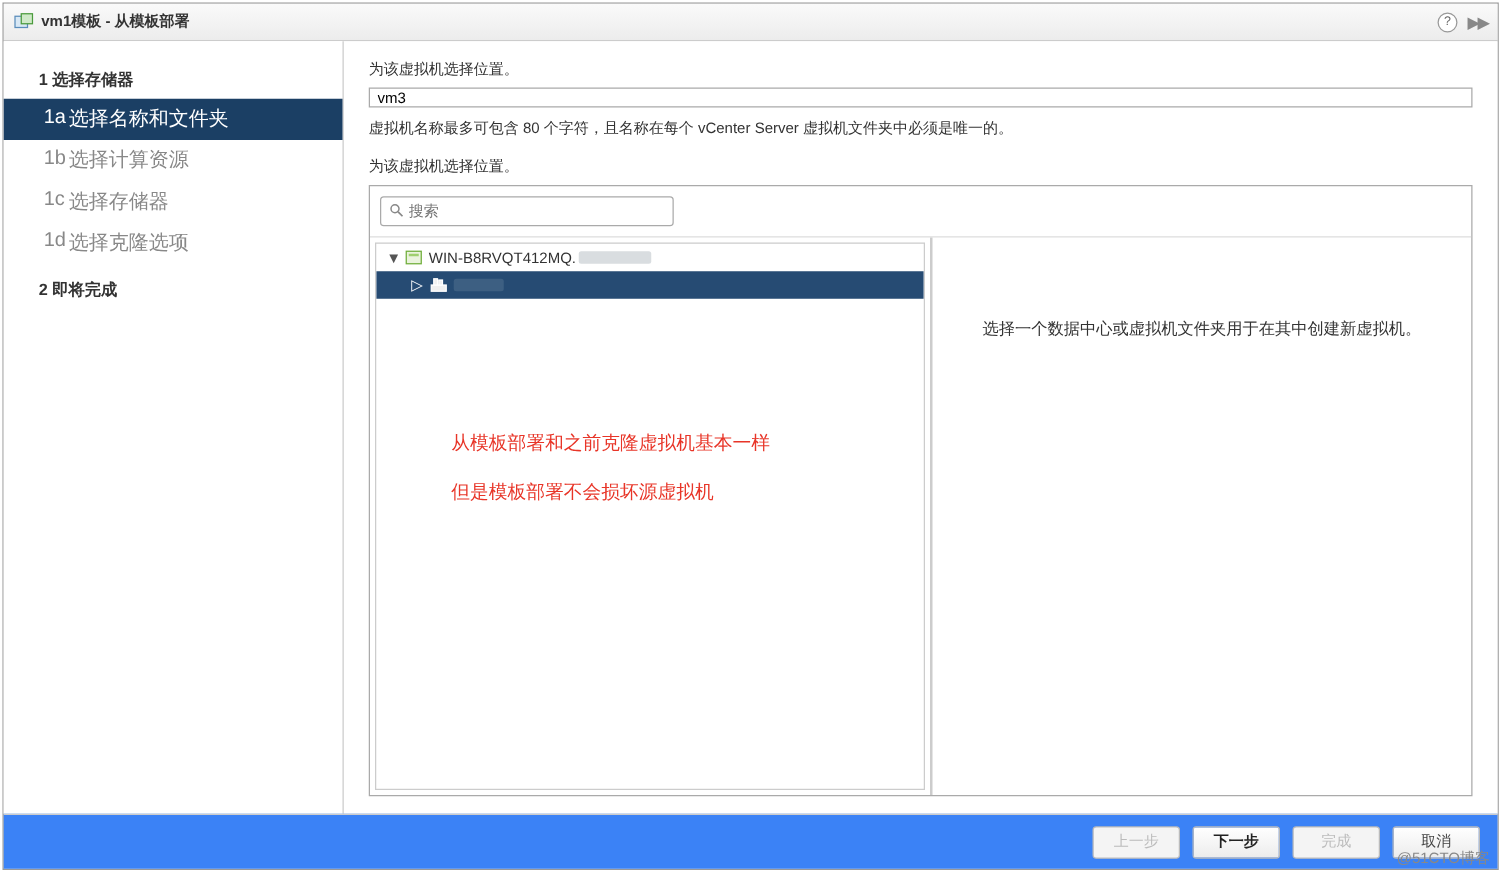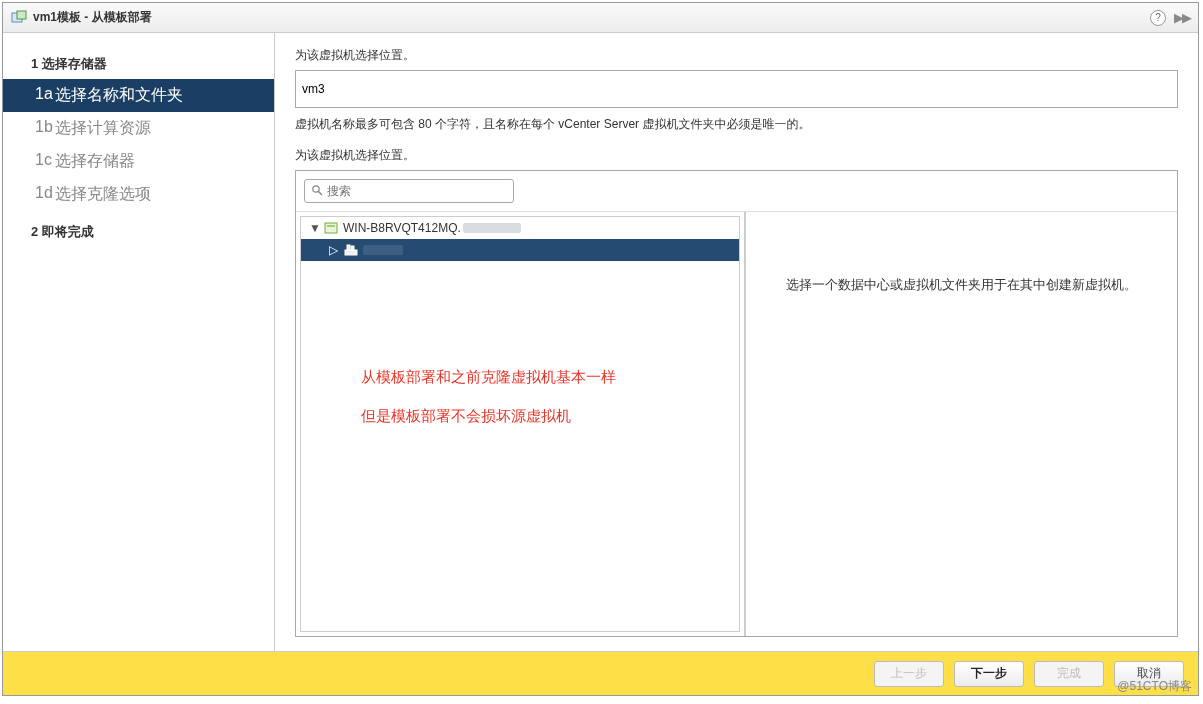--- a/index.html
+++ b/index.html
@@ -66,38 +66,38 @@
     .main {
       flex: 1;
       padding: 14px 20px;
       display: flex;
       flex-direction: column;
       overflow: hidden;
     }
     .prompt { color: #333; margin-bottom: 6px; }
     .name-input {
       width: 100%; border: 1px solid #aaa; padding: 3px 6px;
-      font-size: 12px; height: 38px; background: #fff;
+      font-size: 12px; height: 16px; background: #fff;
     }
     .hint { margin: 8px 0 14px; color: #333; }
     .prompt2 { margin-bottom: 6px; color: #333; }
 
     .location-box {
       flex: 1;
       border: 1px solid #aaa;
       background: #fff;
       display: flex;
       flex-direction: column;
       overflow: hidden;
     }
     .search-row { padding: 8px; }
     .search-wrap {
       display: inline-flex; align-items: center;
       border: 1px solid #aaa; border-radius: 3px; height: 24px;
-      width: 210px; padding: 0 6px; background: #fff;
+      width: 235px; padding: 0 6px; background: #fff;
     }
     .search-wrap .sicon { color: #888; font-size: 12px; margin-right: 4px; }
     .search-wrap input {
       border: none; outline: none; flex: 1; font-size: 12px; color: #555;
     }
 
     .location-split {
       flex: 1; display: flex; border-top: 1px solid #ddd;
     }
     .tree-pane {
@@ -126,21 +126,21 @@
     .info-pane {
       flex: 1; border-left: 2px solid #ccc;
       display: flex; align-items: flex-start; justify-content: center;
       padding: 64px 20px 0 20px; color: #333; font-size: 13px;
       position: relative;
     }
 
     .footer {
       height: 44px;
       border-top: 1px solid #ccc;
-      background: #fde047;
+      background: #3b82f6;
       display: flex; align-items: center; justify-content: flex-end;
       gap: 10px; padding: 0 14px;
     }
     .btn {
       min-width: 70px; height: 26px; border: 1px solid #bbb;
       background: linear-gradient(#ffffff,#ececec);
       border-radius: 3px; font-size: 12px; color: #444;
       cursor: pointer;
     }
     .btn:disabled { color: #bbb; cursor: default; background: #f4f4f4; }

